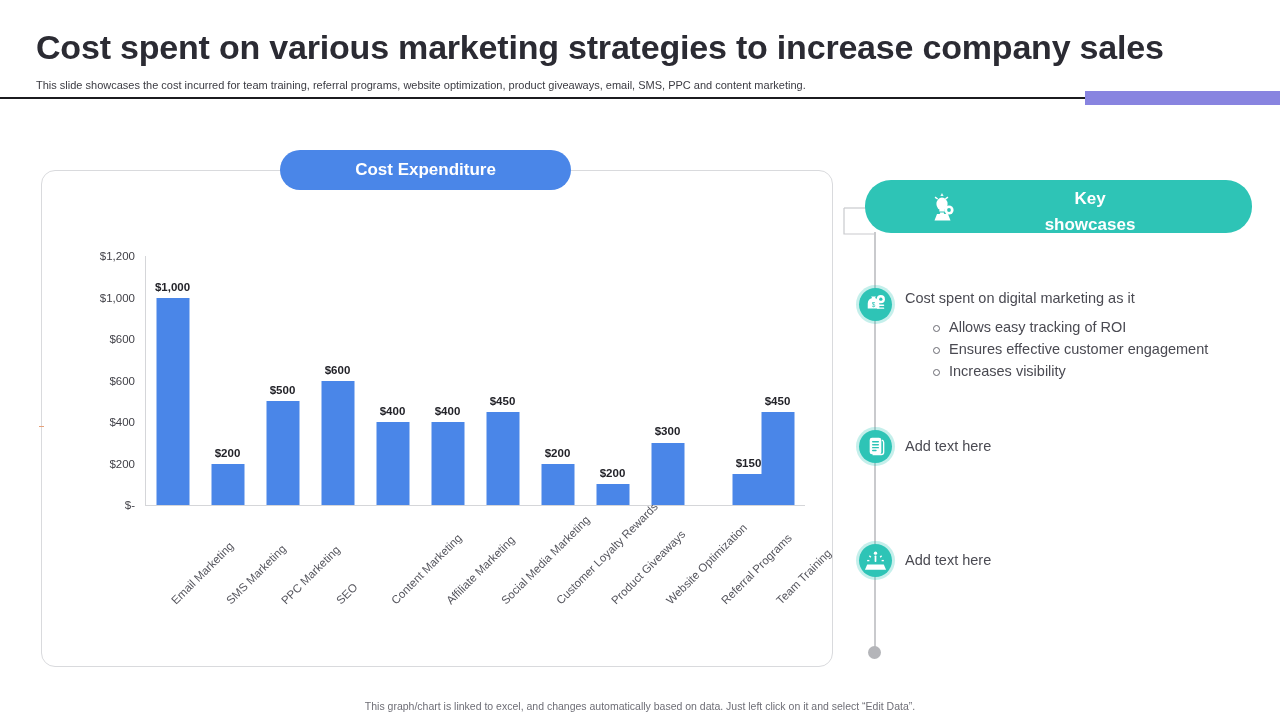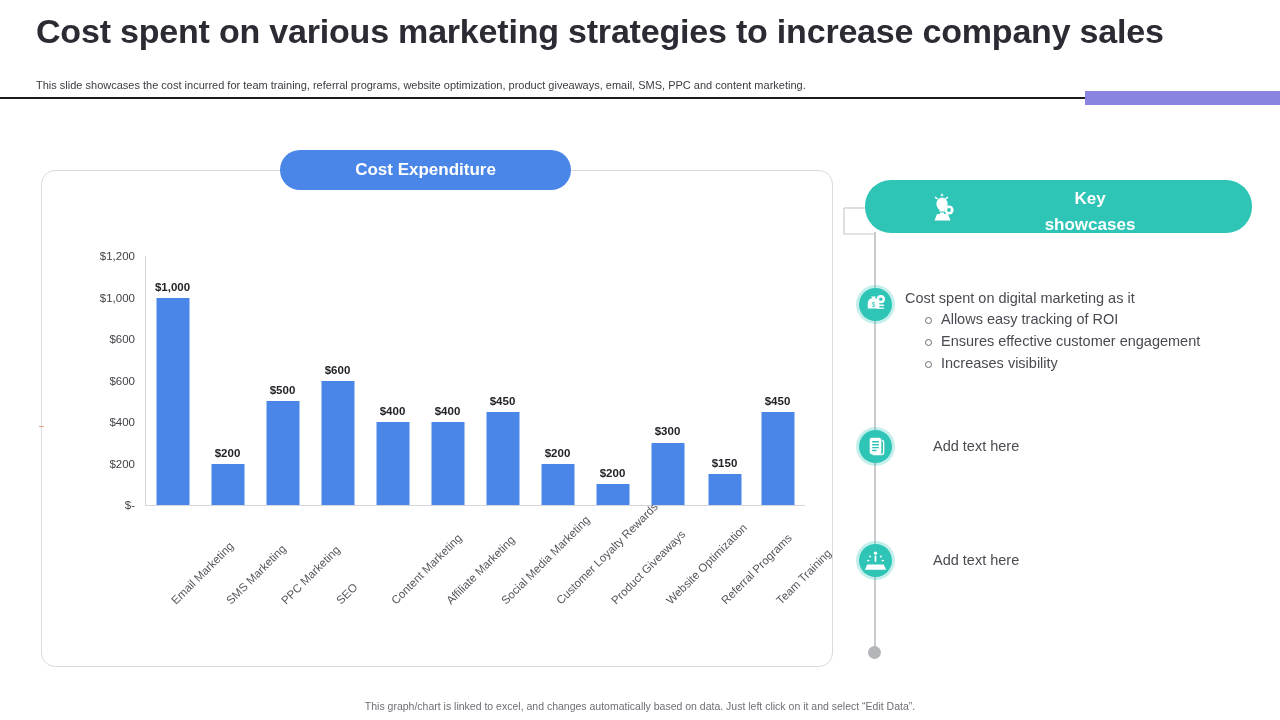--- a/index.html
+++ b/index.html
@@ -7,21 +7,21 @@
     width:1280px;height:720px;
     background:#ffffff;
     font-family:"Liberation Sans", sans-serif;
     overflow:hidden;
     position:relative;
   }
 
   
   #header{position:absolute;left:0;top:0;width:1280px;height:100px;}
   #slide-title{
-    position:absolute;left:36px;top:12px;
+    position:absolute;left:36px;top:28px;
     font-size:34px;font-weight:bold;color:#2b2b33;
     letter-spacing:-.2px;white-space:nowrap;
   }
   #slide-subtitle{
     position:absolute;left:36px;top:79px;
     font-size:11px;color:#3b3b42;white-space:nowrap;
   }
   #header-rule{
     position:absolute;left:0;top:97px;width:1085px;height:2px;background:#1b1b1f;
   }
@@ -86,30 +86,30 @@
     border-radius:50%;background:#b4b5b9;
   }
 
   .kt-item{position:absolute;left:859px;}
   .kt-bullet{
     position:absolute;left:0;top:0;width:33px;height:33px;border-radius:50%;
     background:#2ec4b6;box-shadow:0 0 0 3px rgba(46,196,182,.28);
   }
   .kt-body{position:absolute;left:46px;top:0;}
   .kt-lead{font-size:14.5px;color:#4a4a52;white-space:nowrap;line-height:20px;}
-  .kt-sublist{margin:0;padding:0;list-style:none;}
+  .kt-sublist{margin:8px;padding:0;list-style:none;}
   .kt-sublist li{
     font-size:14.5px;color:#4a4a52;line-height:22px;white-space:nowrap;
     padding-left:36px;position:relative;
   }
   .kt-sublist li:before{
     content:"";position:absolute;left:20px;top:9px;
     width:5px;height:5px;border:1px solid #6a6a72;border-radius:50%;
   }
-  .kt-plain{font-size:14.5px;color:#4a4a52;white-space:nowrap;line-height:33px;margin-left:28px;}
+  .kt-plain{font-size:14.5px;color:#4a4a52;white-space:nowrap;line-height:33px;}
 
   
   #footer-note{
     position:absolute;left:0;top:700px;width:1280px;text-align:center;
     font-size:10.5px;color:#6e6e76;
   }
   #page-number{
     position:absolute;left:1240px;top:727px;width:30px;
     font-size:11px;color:#8a8a92;text-align:right;
   }
@@ -208,21 +208,21 @@
       <div class="cat-wrap" style="left: 463.5px;">
         <div class="cat-label" style="left: 0px;">Product Giveaways</div>
       </div>
       <div class="bar-slot" style="left: 495px; width: 55px;">
         <div class="bar" style="height: 62.25px; background: rgb(74, 134, 232);"></div>
         <div class="bar-label" style="bottom: 68px;">$300</div>
       </div>
       <div class="cat-wrap" style="left: 518.5px;">
         <div class="cat-label" style="left: 0px;">Website Optimization</div>
       </div>
-      <div class="bar-slot" style="left: 552px; width: 55px;">
+      <div class="bar-slot" style="left: 576px; width: 55px;">
         <div class="bar" style="height: 31.125px; background: rgb(74, 134, 232);"></div>
         <div class="bar-label" style="bottom: 36.125px;">$150</div>
       </div>
       <div class="cat-wrap" style="left: 573.5px;">
         <div class="cat-label" style="left: 0px;">Referral Programs</div>
       </div>
       <div class="bar-slot" style="left: 605px; width: 55px;">
         <div class="bar" style="height: 93.375px; background: rgb(74, 134, 232);"></div>
         <div class="bar-label" style="bottom: 98.375px;">$450</div>
       </div>

